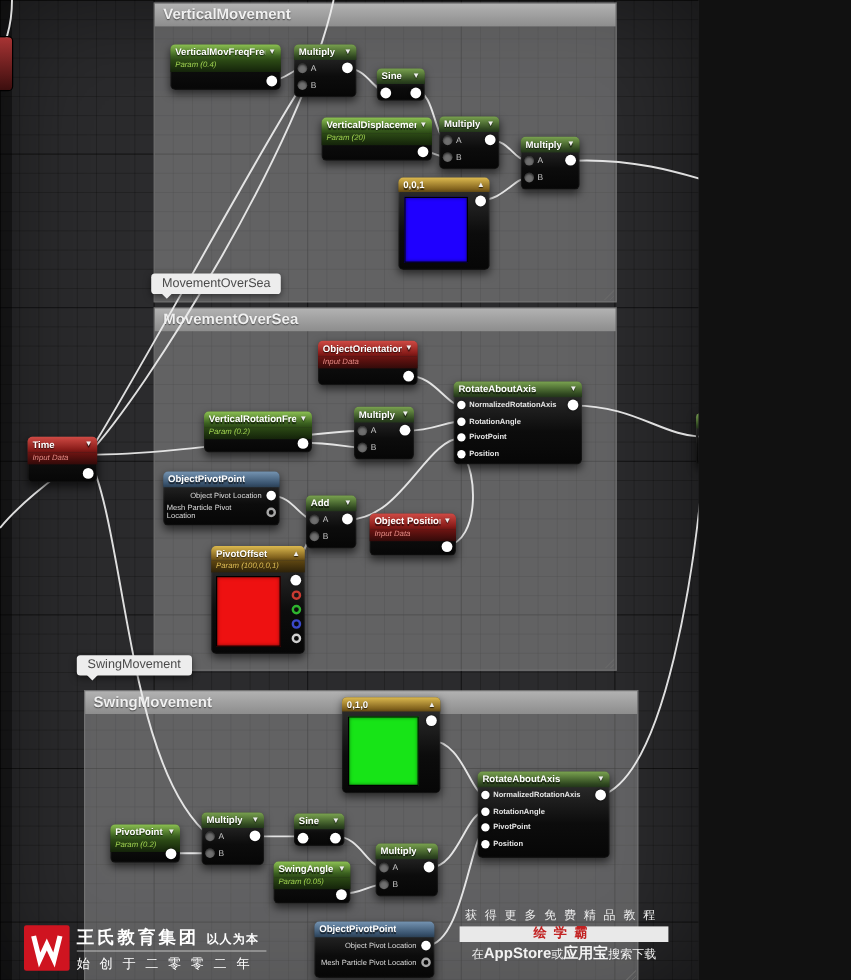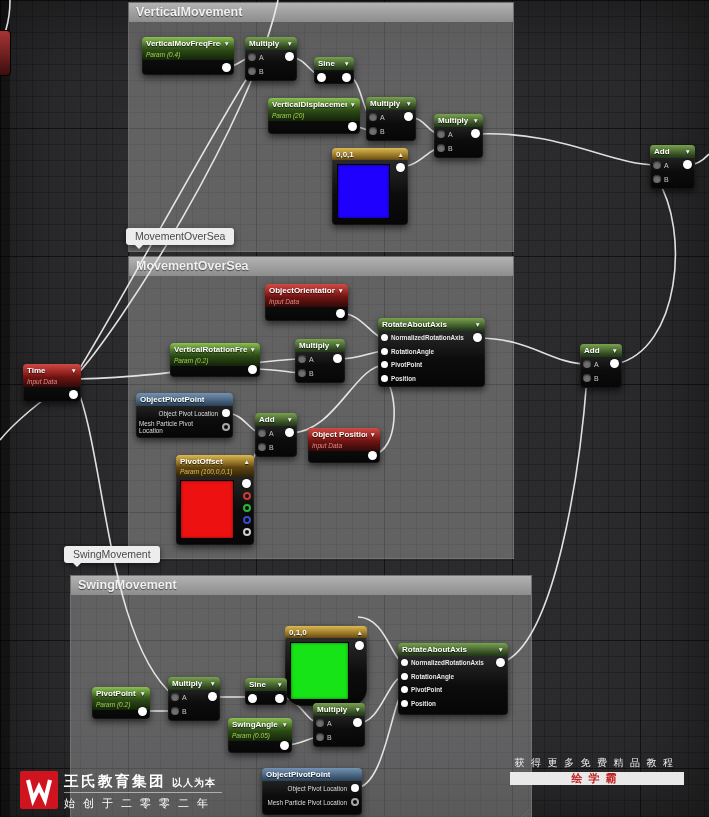--- a/index.html
+++ b/index.html
@@ -1,17 +1,17 @@
 <!DOCTYPE html>
 <html><head>
 <meta charset="utf-8">
 <style>
   html,body{margin:0;padding:0;background:#111;}
   #canvas{
-    position:relative;width:709px;height:817px;overflow:hidden;
+    position:relative;width:582px;height:817px;overflow:hidden;
     font-family:"Liberation Sans",sans-serif;
     background-color:#2b2b2d;
     background-image:
       linear-gradient(rgba(0,0,0,.45) 1px,transparent 1px),
       linear-gradient(90deg,rgba(0,0,0,.45) 1px,transparent 1px),
       linear-gradient(rgba(0,0,0,.22) 1px,transparent 1px),
       linear-gradient(90deg,rgba(0,0,0,.22) 1px,transparent 1px);
     background-size:128px 128px,128px 128px,16px 16px,16px 16px;
     box-shadow:inset 0 0 90px rgba(0,0,0,.55);
   }
@@ -346,21 +346,21 @@
         <div class="row">
           <span class="pin dim"></span>
           <span class="lbl">A</span>
         </div>
         <div class="row">
           <span class="pin dim"></span>
           <span class="lbl">B</span>
         </div>
         <span class="pin filled abs" style="right:3px;top:15px"></span>
       </div>
-      <div class="node const" style="left: 285px; top: 626px; width: 82px; height: 80px; border-radius: 17px;">
+      <div class="node const" style="left: 285px; top: 581px; width: 82px; height: 80px;">
         <div class="hdr gold">
           <span class="ttl">0,1,0</span>
           <span class="arrow">▲</span>
         </div>
         <div class="cswatch" style="background:#17e417;left:5px;top:16px;right:18px;bottom:6px"></div>
         <span class="pin filled abs" style="right:3px;top:15px"></span>
       </div>
       <div class="node param" style="left: 92px; top: 687px; width: 58px; height: 32px;">
         <div class="hdr green">
           <span class="ttl">PivotPoint</span>
@@ -466,14 +466,15 @@
       </svg>
     </div>
     <div class="brand"><span>王氏教育集团</span><span class="slogan">以人为本</span></div>
     <div class="divider"></div>
     <div class="line2">始创于二零零二年</div>
   </div>
 
   <div class="wm" id="wm-right">
     <div class="line1">获得更多免费精品教程</div>
     <div class="badge">绘学霸</div>
+    <div class="line3"><span>在</span><b>AppStore</b><span>或</span><b>应用宝</b><span>搜索下载</span></div>
   </div>
 </div>
 
 </body></html>

